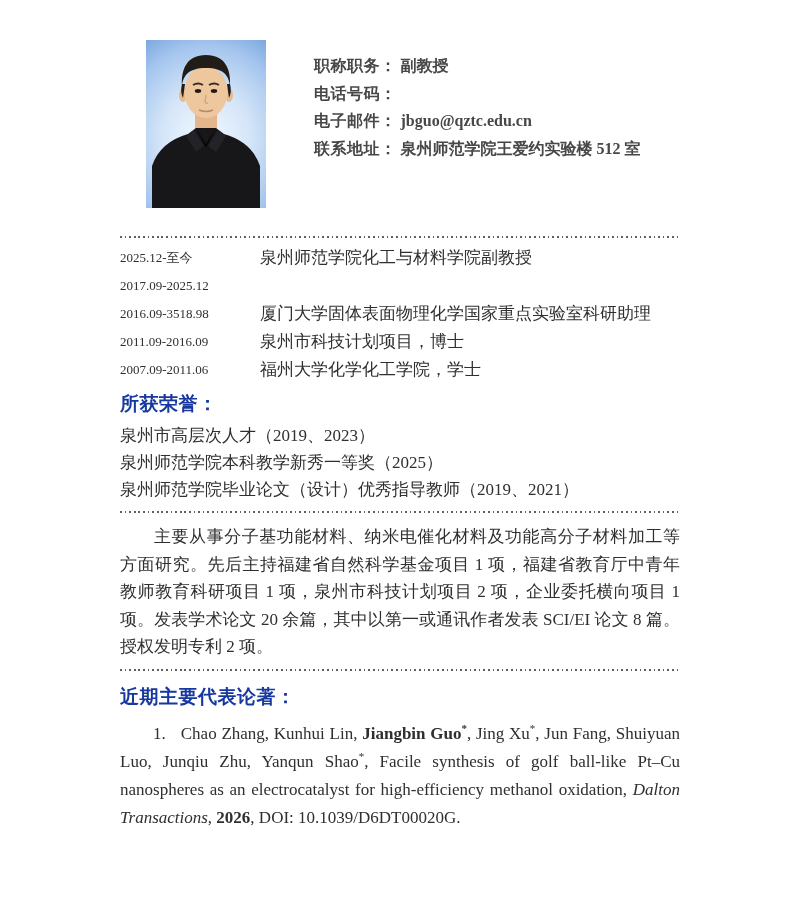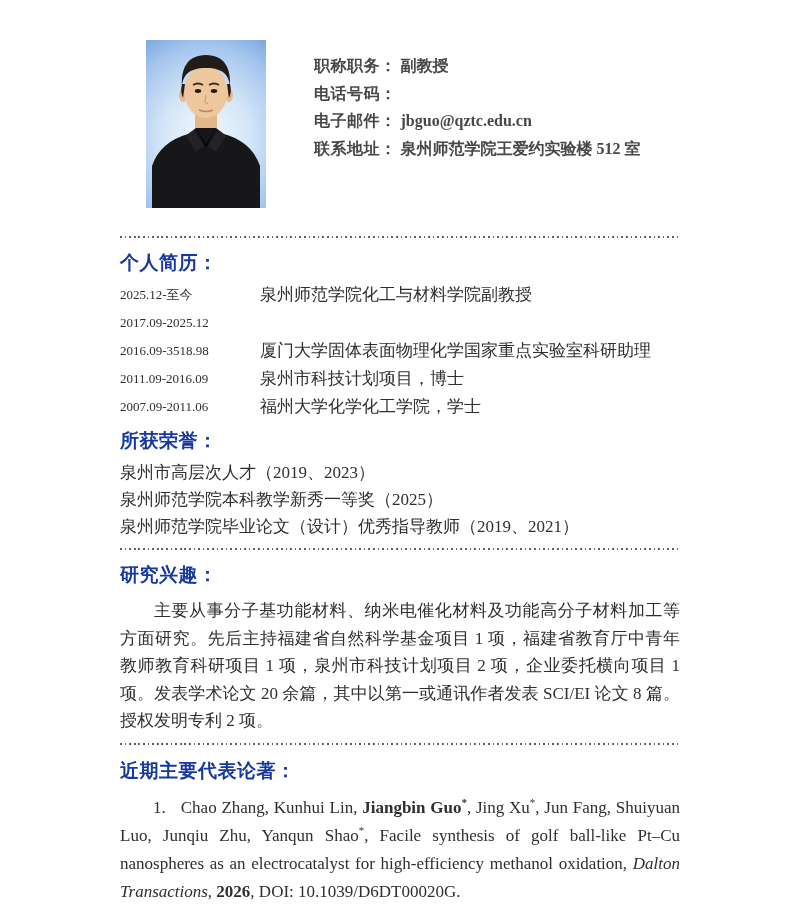--- a/index.html
+++ b/index.html
@@ -158,21 +158,20 @@
         <span class="contact-label">电子邮件：</span><span class="contact-value">jbguo@qztc.edu.cn</span>
       </div>
       <div class="contact-row">
         <span class="contact-label">联系地址：</span><span class="contact-value">泉州师范学院王爱约实验楼 512 室</span>
       </div>
     </div>
   </div>
 
   <div class="dotted sep1"></div>
 
-  <div class="section-title t-resume">个人简历：</div>
   <div class="resume-rows">
     <div class="resume-row">
       <span class="resume-period">2025.12-至今</span>
       <span class="resume-desc">泉州师范学院化工与材料学院副教授</span>
     </div>
     <div class="resume-row">
       <span class="resume-period">2017.09-2025.12</span>
     </div>
     <div class="resume-row">
       <span class="resume-period">2016.09-3518.98</span>
@@ -190,21 +189,20 @@
 
   <div class="section-title t-honors">所获荣誉：</div>
   <ul class="honor-list">
     <li>泉州市高层次人才（2019、2023）</li>
     <li>泉州师范学院本科教学新秀一等奖（2025）</li>
     <li>泉州师范学院毕业论文（设计）优秀指导教师（2019、2021）</li>
   </ul>
 
   <div class="dotted sep2"></div>
 
-  <div class="section-title t-interest">研究兴趣：</div>
   <p class="interest-para">主要从事分子基功能材料、纳米电催化材料及功能高分子材料加工等方面研究。先后主持福建省自然科学基金项目 1 项，福建省教育厅中青年教师教育科研项目 1 项，泉州市科技计划项目 2 项，企业委托横向项目 1 项。发表学术论文 20 余篇，其中以第一或通讯作者发表 SCI/EI 论文 8 篇。授权发明专利 2 项。</p>
 
   <div class="dotted sep3"></div>
 
   <div class="section-title t-pubs">近期主要代表论著：</div>
   <p class="pub-para"><span class="pub-num">1.</span><span><span>Chao Zhang, Kunhui Lin, </span><span class="bold">Jiangbin Guo</span><span class="bold sup">*</span><span>, Jing Xu</span><span class="sup">*</span><span>, Jun Fang, Shuiyuan Luo, Junqiu Zhu, Yanqun Shao</span><span class="sup">*</span><span>, Facile synthesis of golf ball-like Pt–Cu nanospheres as an electrocatalyst for high-efficiency methanol oxidation, </span><span class="italic">Dalton Transactions</span><span>, </span><span class="bold">2026</span><span>, DOI: 10.1039/D6DT00020G.</span></span></p>
 
 </div>
 
 </body></html>

